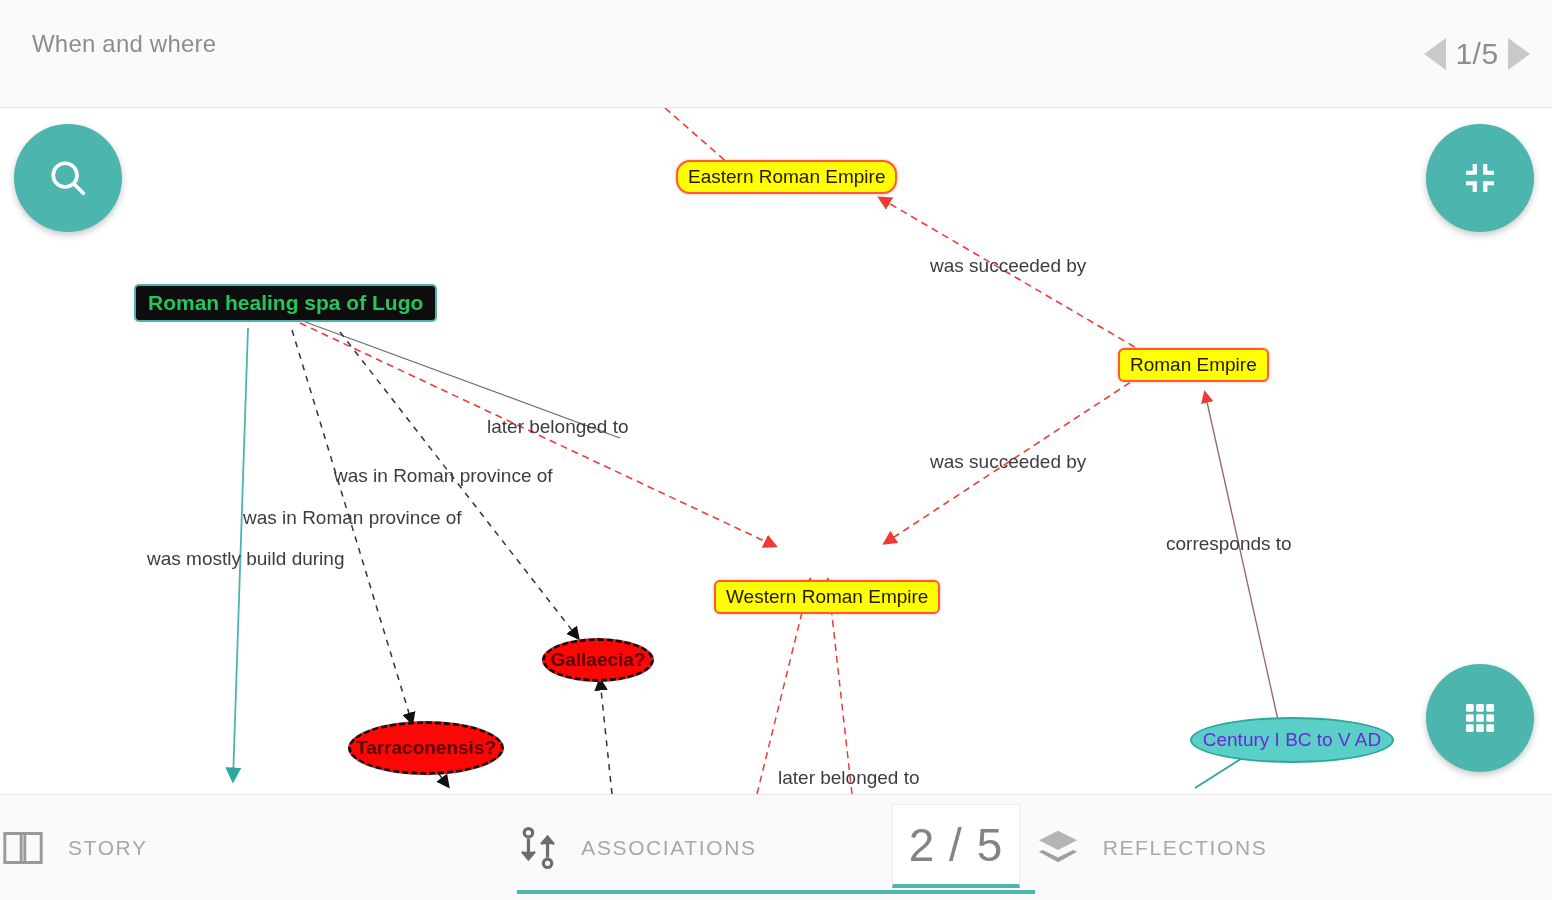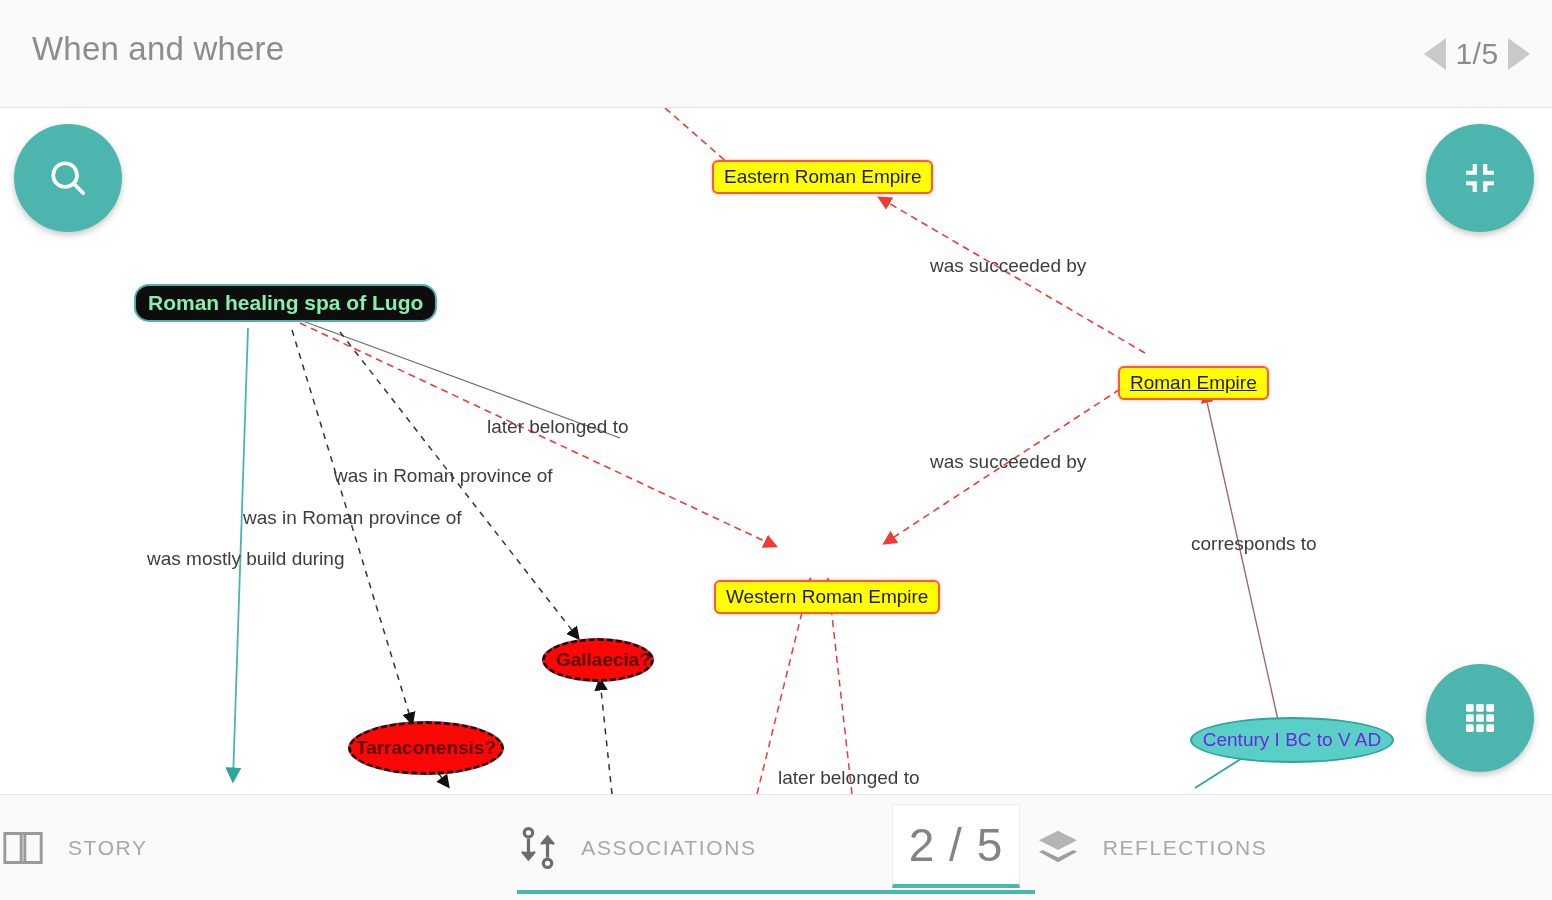--- a/index.html
+++ b/index.html
@@ -18,21 +18,21 @@
   
   .header {
     position: absolute; left: 0; top: 0;
     width: 1552px; height: 108px;
     background: #fafafa;
     border-bottom: 1px solid #e2e2e2;
     box-sizing: border-box;
   }
   .header-title {
     position: absolute; left: 32px; top: 30px;
-    font-size: 33px;
+    font-size: 24px;
     color: #8d8d8d;
     font-weight: 400;
     letter-spacing: 0.2px;
     white-space: nowrap;
   }
   .pager {
     position: absolute; right: 22px; top: 26px;
     display: flex; align-items: center; 
     height: 56px;
   }
@@ -77,22 +77,22 @@
     border: 2px solid #ff5a36;
     border-radius: 6px;
     color: #221a00;
     font-size: 19px;
     padding: 4px 10px;
     box-shadow: 0 0 3px rgba(255,90,54,0.45);
   }
   .node-rect-dark {
     background: #0d0d0d;
     border: 2px solid #4fb3ab;
-    border-radius: 15px;
-    color: #86efac;
+    border-radius: 5px;
+    color: #22c55e;
     font-size: 21px;
     font-weight: 700;
     padding: 5px 12px;
   }
   .node-ellipse-red {
     background: #fc0606;
     border: 3px dashed #111111;
     border-radius: 50%;
     color: #5a0000;
     font-size: 19px;
@@ -225,33 +225,33 @@
 
       <path d="M612,686 L600,572" stroke="#333333" stroke-width="1.5" fill="none" stroke-dasharray="6,6" marker-end="url(#ah-dark)"></path>
 
       <path d="M424,646 L448,678" stroke="#333333" stroke-width="1.5" fill="none" stroke-dasharray="6,6" marker-end="url(#ah-dark)"></path>
     </svg>
 
     <div class="node node-rect-dark" style="left:134px; top:176px;">
       <span>Roman healing spa of Lugo</span>
     </div>
 
-    <div class="node node-rect-yellow" style="left:712px; top:52px;">
+    <div class="node node-rect-yellow" style="left:676px; top:52px;border-radius:14px;">
       <span>Eastern Roman Empire</span>
     </div>
 
-    <div class="node node-rect-yellow" style="left:1118px; top:258px;text-decoration:underline;">
+    <div class="node node-rect-yellow" style="left:1118px; top:240px;">
       <span>Roman Empire</span>
     </div>
 
     <div class="node node-rect-yellow" style="left:714px; top:440px;margin-top:32px;">
       <span>Western Roman Empire</span>
     </div>
 
-    <div class="node node-ellipse-red" style="left:542px; top:530px; width:112px; height:44px;justify-content:flex-end;">
+    <div class="node node-ellipse-red" style="left:542px; top:530px; width:112px; height:44px;">
       <span>Gallaecia?</span>
     </div>
 
     <div class="node node-ellipse-red" style="left:348px; top:613px; width:156px; height:54px;">
       <span>Tarraconensis?</span>
     </div>
 
     <div class="node node-ellipse-teal" style="left:1190px; top:609px; width:204px; height:46px;">
       <span>Century I BC to V AD</span>
     </div>
@@ -261,21 +261,21 @@
     <div class="edge-label" style="left:930px; top:343px;">was succeeded by</div>
 
     <div class="edge-label" style="left:487px; top:308px;">later belonged to</div>
 
     <div class="edge-label" style="left:334px; top:357px;">was in Roman province of</div>
 
     <div class="edge-label" style="left:243px; top:399px;">was in Roman province of</div>
 
     <div class="edge-label" style="left:147px; top:440px;">was mostly build during</div>
 
-    <div class="edge-label" style="left:1191px; top:425px;">corresponds to</div>
+    <div class="edge-label" style="left:1166px; top:425px;">corresponds to</div>
 
     <div class="edge-label" style="left:778px; top:659px;">later belonged to</div>
 
     <div class="fab fab-search">
       <svg width="46" height="46" viewBox="0 0 24 24">
         <circle cx="10.5" cy="10.5" r="6.2" fill="none" stroke="#ffffff" stroke-width="1.9"></circle>
         <line x1="15.2" y1="15.2" x2="20" y2="20" stroke="#ffffff" stroke-width="1.9" stroke-linecap="round"></line>
       </svg>
     </div>
 

